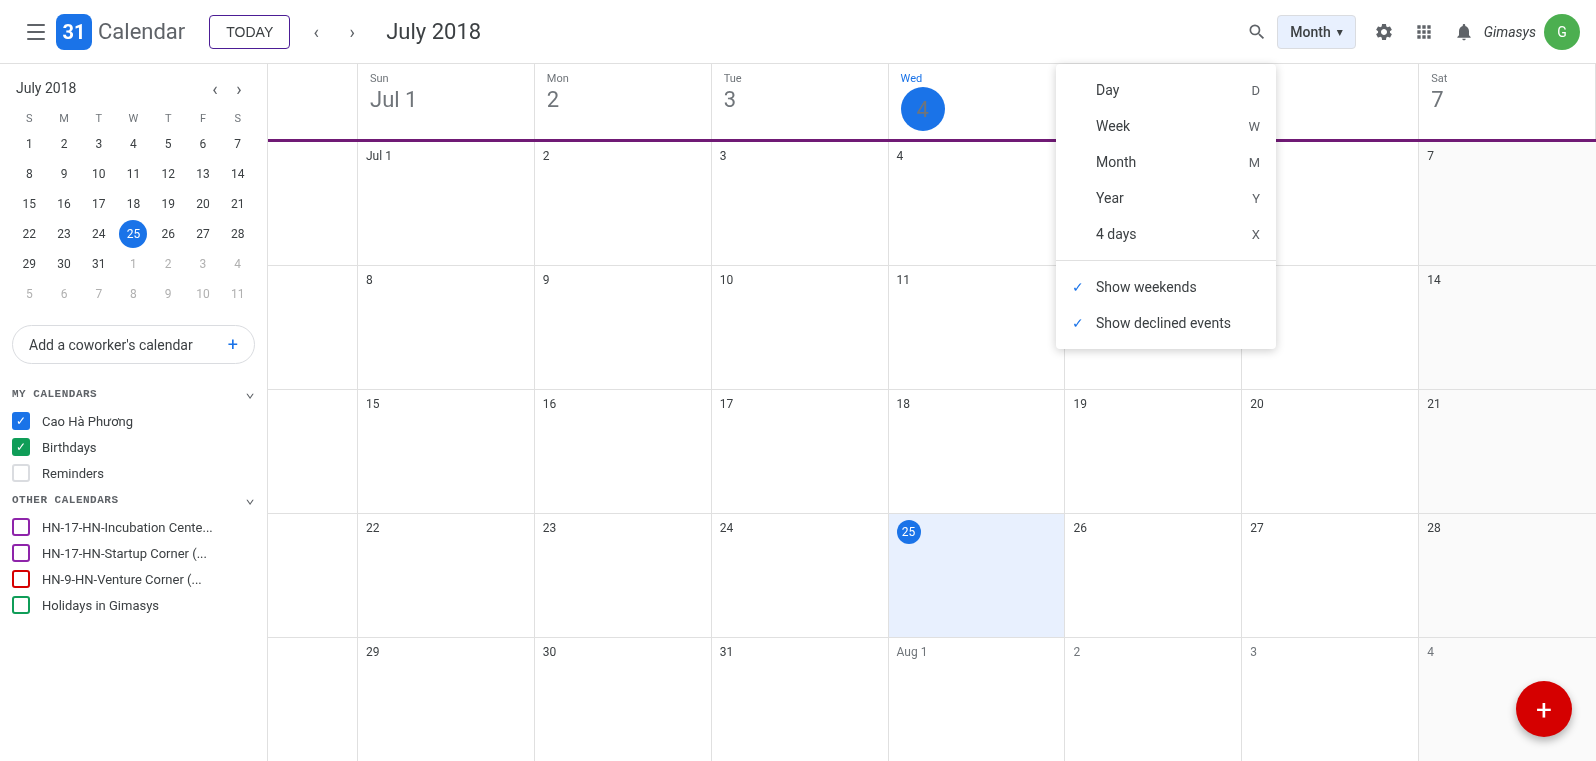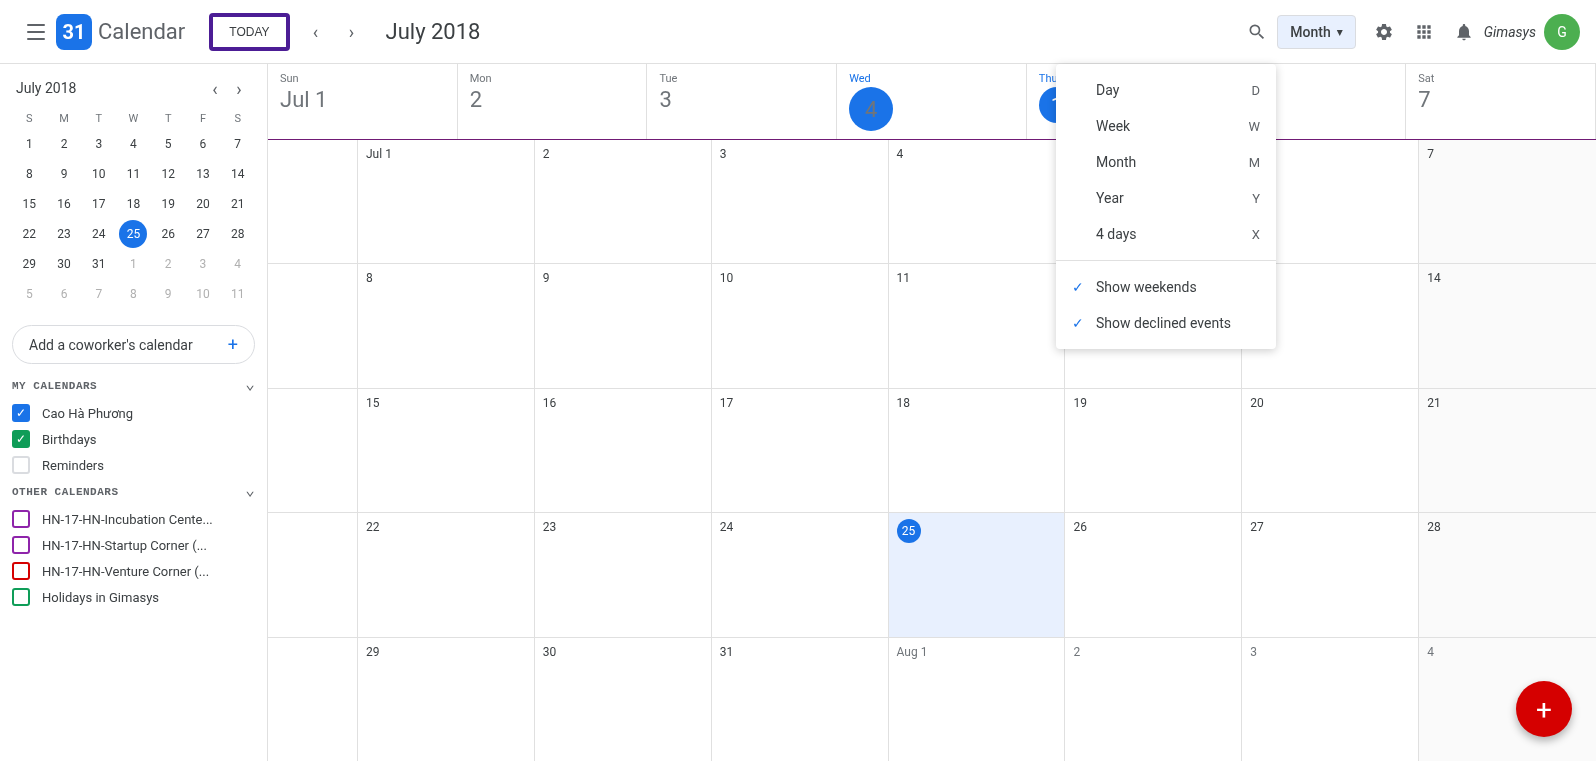--- a/index.html
+++ b/index.html
@@ -14,21 +14,21 @@
       border-bottom: 1px solid #e0e0e0;
       position: relative;
       z-index: 100;
     }
     .hamburger-btn { width: 40px; height: 40px; display: flex; align-items: center; justify-content: center; border-radius: 50%; cursor: pointer; }
     .hamburger-icon { display: flex; flex-direction: column; gap: 5px; }
     .hamburger-icon span { display: block; width: 18px; height: 2px; background: #5f6368; border-radius: 1px; }
     .logo-area { display: flex; align-items: center; margin-right: 24px; }
     .logo-31 { width: 36px; height: 36px; background: #1a73e8; border-radius: 8px; color: white; font-size: 20px; font-weight: bold; display: flex; align-items: center; justify-content: center; margin-right: 6px; }
     .logo-text { font-size: 22px; color: #5f6368; font-weight: 400; }
-    .today-btn { border: 4px solid #4c1d95; border-radius: 4px; padding: 8px 16px; font-size: 12px; cursor: pointer; color: #3c4043; background: white; margin-right: 8px; text-align: center; }
+    .today-btn { border: 1px solid #4c1d95; border-radius: 4px; padding: 8px 16px; font-size: 14px; cursor: pointer; color: #3c4043; background: white; margin-right: 8px; text-align: center; }
     .nav-btn { width: 36px; height: 36px; border-radius: 50%; display: flex; align-items: center; justify-content: center; cursor: pointer; color: #5f6368; font-size: 18px; }
     .month-title { font-size: 22px; font-weight: 400; margin: 0 16px; color: #3c4043; }
     .header-spacer { flex: 1; }
     .header-icon-btn { width: 40px; height: 40px; border-radius: 50%; display: flex; align-items: center; justify-content: center; cursor: pointer; color: #5f6368; }
     .view-btn {
       display: flex; align-items: center; border: 1px solid #dadce0; border-radius: 4px;
       padding: 8px 12px; font-size: 14px; cursor: pointer; color: #3c4043; background: #e8f0fe;
       margin-right: 8px; font-weight: 500;
     }
     .view-btn .arrow { margin-left: 6px; font-size: 12px; }
@@ -45,21 +45,21 @@
     .mini-cal-title { font-size: 14px; color: #3c4043; }
     .mini-cal-nav { font-size: 18px; color: #5f6368; cursor: pointer; width: 24px; height: 24px; display: flex; align-items: center; justify-content: center; border-radius: 50%; }
     .mini-cal-grid { width: 100%; }
     .mini-cal-grid .day-headers { display: grid; grid-template-columns: repeat(7, 1fr); text-align: center; }
     .mini-cal-grid .day-headers span { font-size: 11px; color: #70757a; padding: 4px 0; }
     .mini-cal-grid .days { display: grid; grid-template-columns: repeat(7, 1fr); text-align: center; }
     .mini-cal-grid .days span { font-size: 12px; padding: 4px 2px; cursor: pointer; border-radius: 50%; width: 28px; height: 28px; display: flex; align-items: center; justify-content: center; margin: 1px auto; }
     .mini-cal-grid .days span.today { background: #1a73e8; color: white; border-radius: 50%; }
     .mini-cal-grid .days span.other-month { color: #b0b0b0; }
 
-    .add-coworker { display: flex; align-items: center; border: 1px solid #dadce0; border-radius: 24px; padding: 8px 16px; cursor: pointer; color: #3c4043; font-size: 14px; margin-bottom: 8px; }
+    .add-coworker { display: flex; align-items: center; border: 1px solid #dadce0; border-radius: 24px; padding: 8px 16px; cursor: pointer; color: #3c4043; font-size: 14px; margin-bottom: 16px; }
     .add-coworker .plus-icon { margin-left: auto; color: #1a73e8; font-size: 18px; }
 
     .section-header { display: flex; align-items: center; justify-content: space-between; margin-bottom: 4px; font-family: Liberation Mono, monospace; }
     .section-title { font-size: 11px; font-weight: 600; color: #5f6368; text-transform: uppercase; letter-spacing: 0.5px; padding: 8px 0 4px; }
     .collapse-btn { color: #5f6368; cursor: pointer; font-size: 16px; }
 
     .calendar-item { display: flex; align-items: center; padding: 4px 0; cursor: pointer; }
     .cal-checkbox { width: 18px; height: 18px; border-radius: 3px; margin-right: 12px; display: flex; align-items: center; justify-content: center; flex-shrink: 0; }
     .cal-checkbox.checked-blue { background: #1a73e8; }
     .cal-checkbox.checked-green { background: #0f9d58; }
@@ -294,33 +294,33 @@
       <div class="calendar-item">
         <div class="cal-checkbox border-purple"></div>
         <span class="cal-label">HN-17-HN-Incubation Cente...</span>
       </div>
       <div class="calendar-item">
         <div class="cal-checkbox border-purple"></div>
         <span class="cal-label">HN-17-HN-Startup Corner (...</span>
       </div>
       <div class="calendar-item">
         <div class="cal-checkbox border-red"></div>
-        <span class="cal-label">HN-17-HN-Venture Corner (...</span>
+        <span class="cal-label">HN-9-HN-Venture Corner (...</span>
       </div>
       <div class="calendar-item">
         <div class="cal-checkbox unchecked" style="border-color:#0f9d58;"></div>
         <span class="cal-label">Holidays in Gimasys</span>
       </div>
     </div>
 
   </div>
 
   <div class="calendar-area">
 
-    <div style="display:flex; border-bottom:1px solid #701a75; flex-shrink:0;flex-direction:column;">
+    <div style="display:flex; border-bottom:3px solid #701a75; flex-shrink:0;">
       <div style="width:90px; min-width:90px; border-right:1px solid #e0e0e0;"></div>
       <div style="flex:1; display:grid; grid-template-columns:repeat(7,1fr);">
         <div class="cal-day-header">
           <div class="day-name">Sun</div>
           <div class="day-num">Jul 1</div>
         </div>
         <div class="cal-day-header">
           <div class="day-name">Mon</div>
           <div class="day-num">2</div>
         </div>

